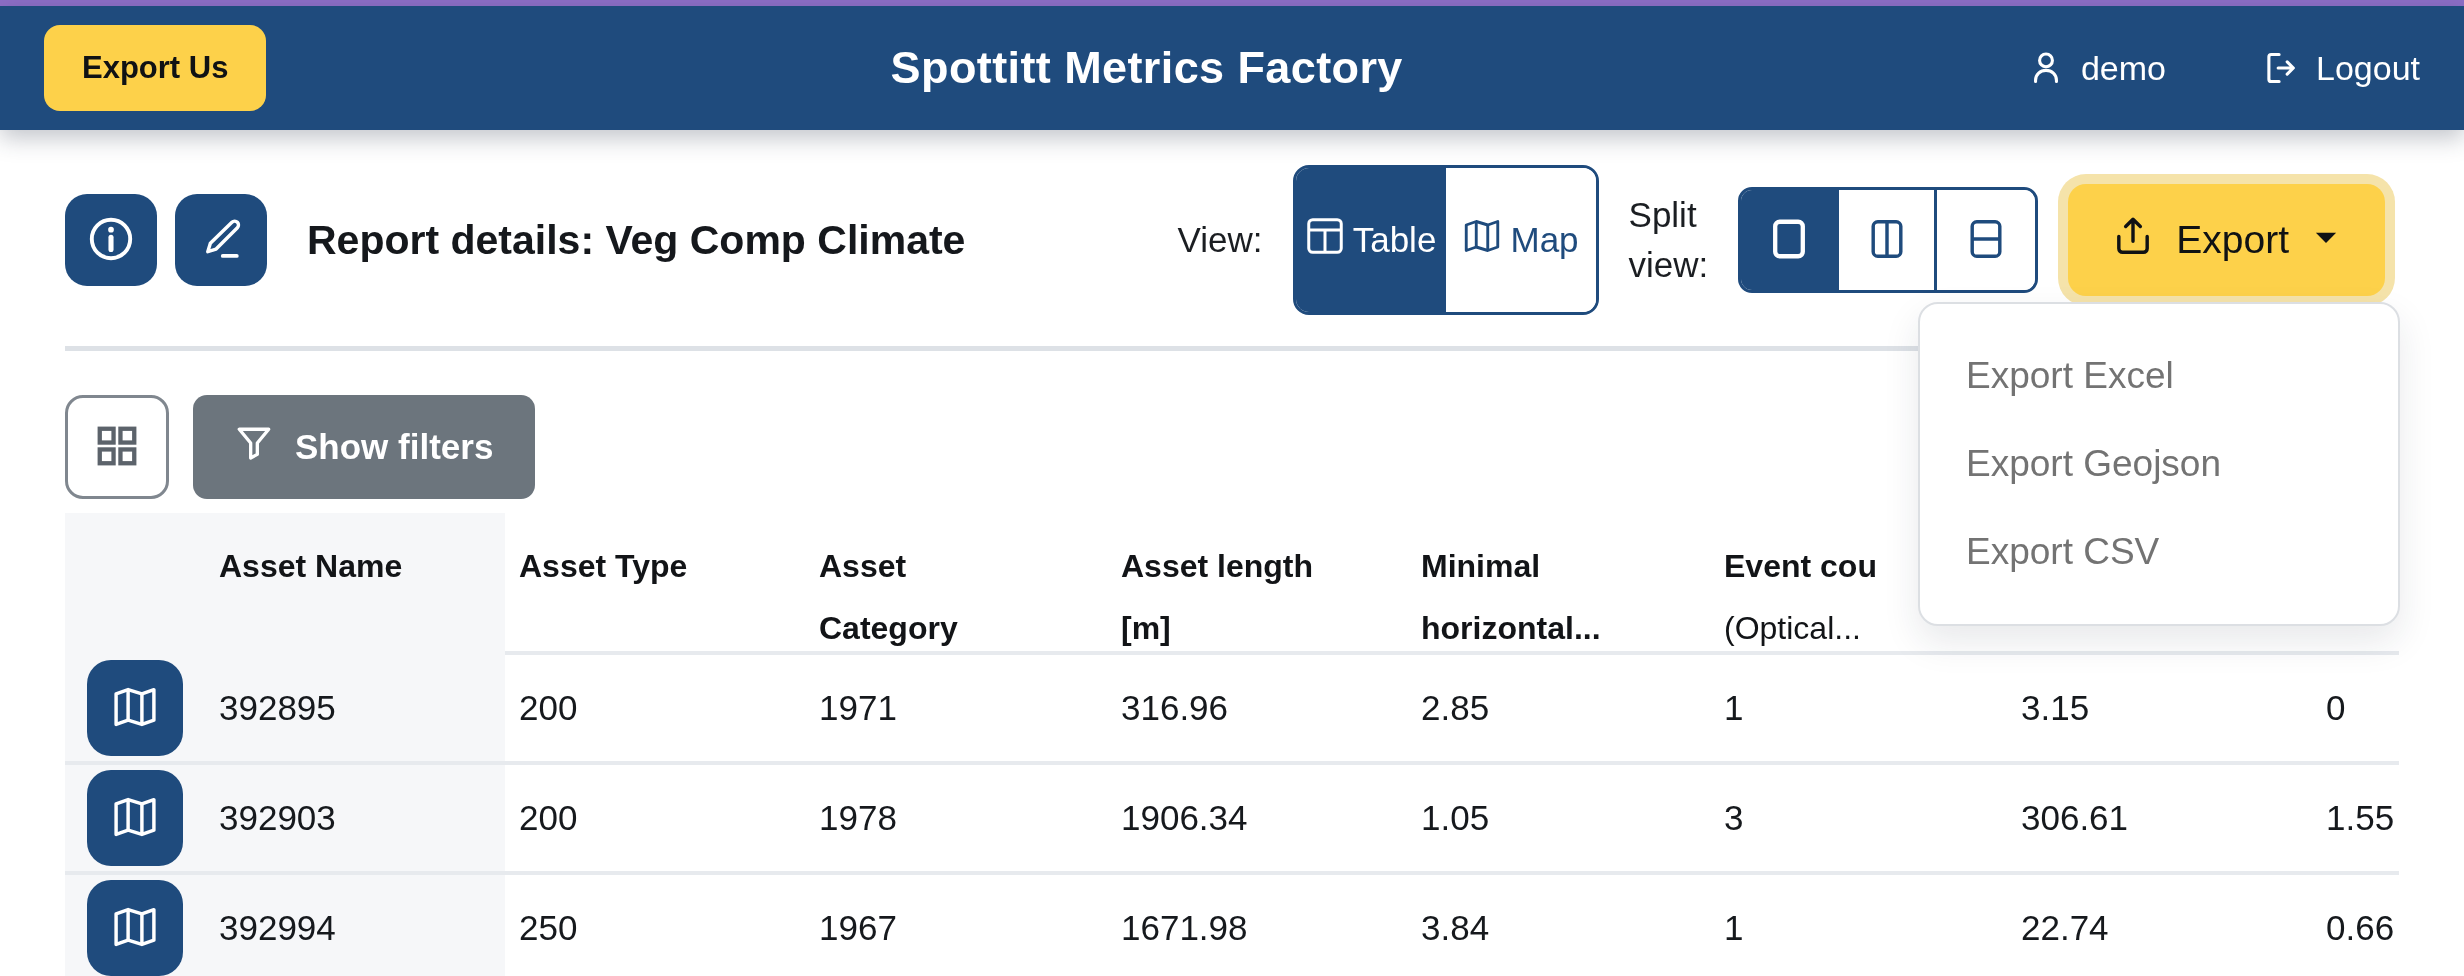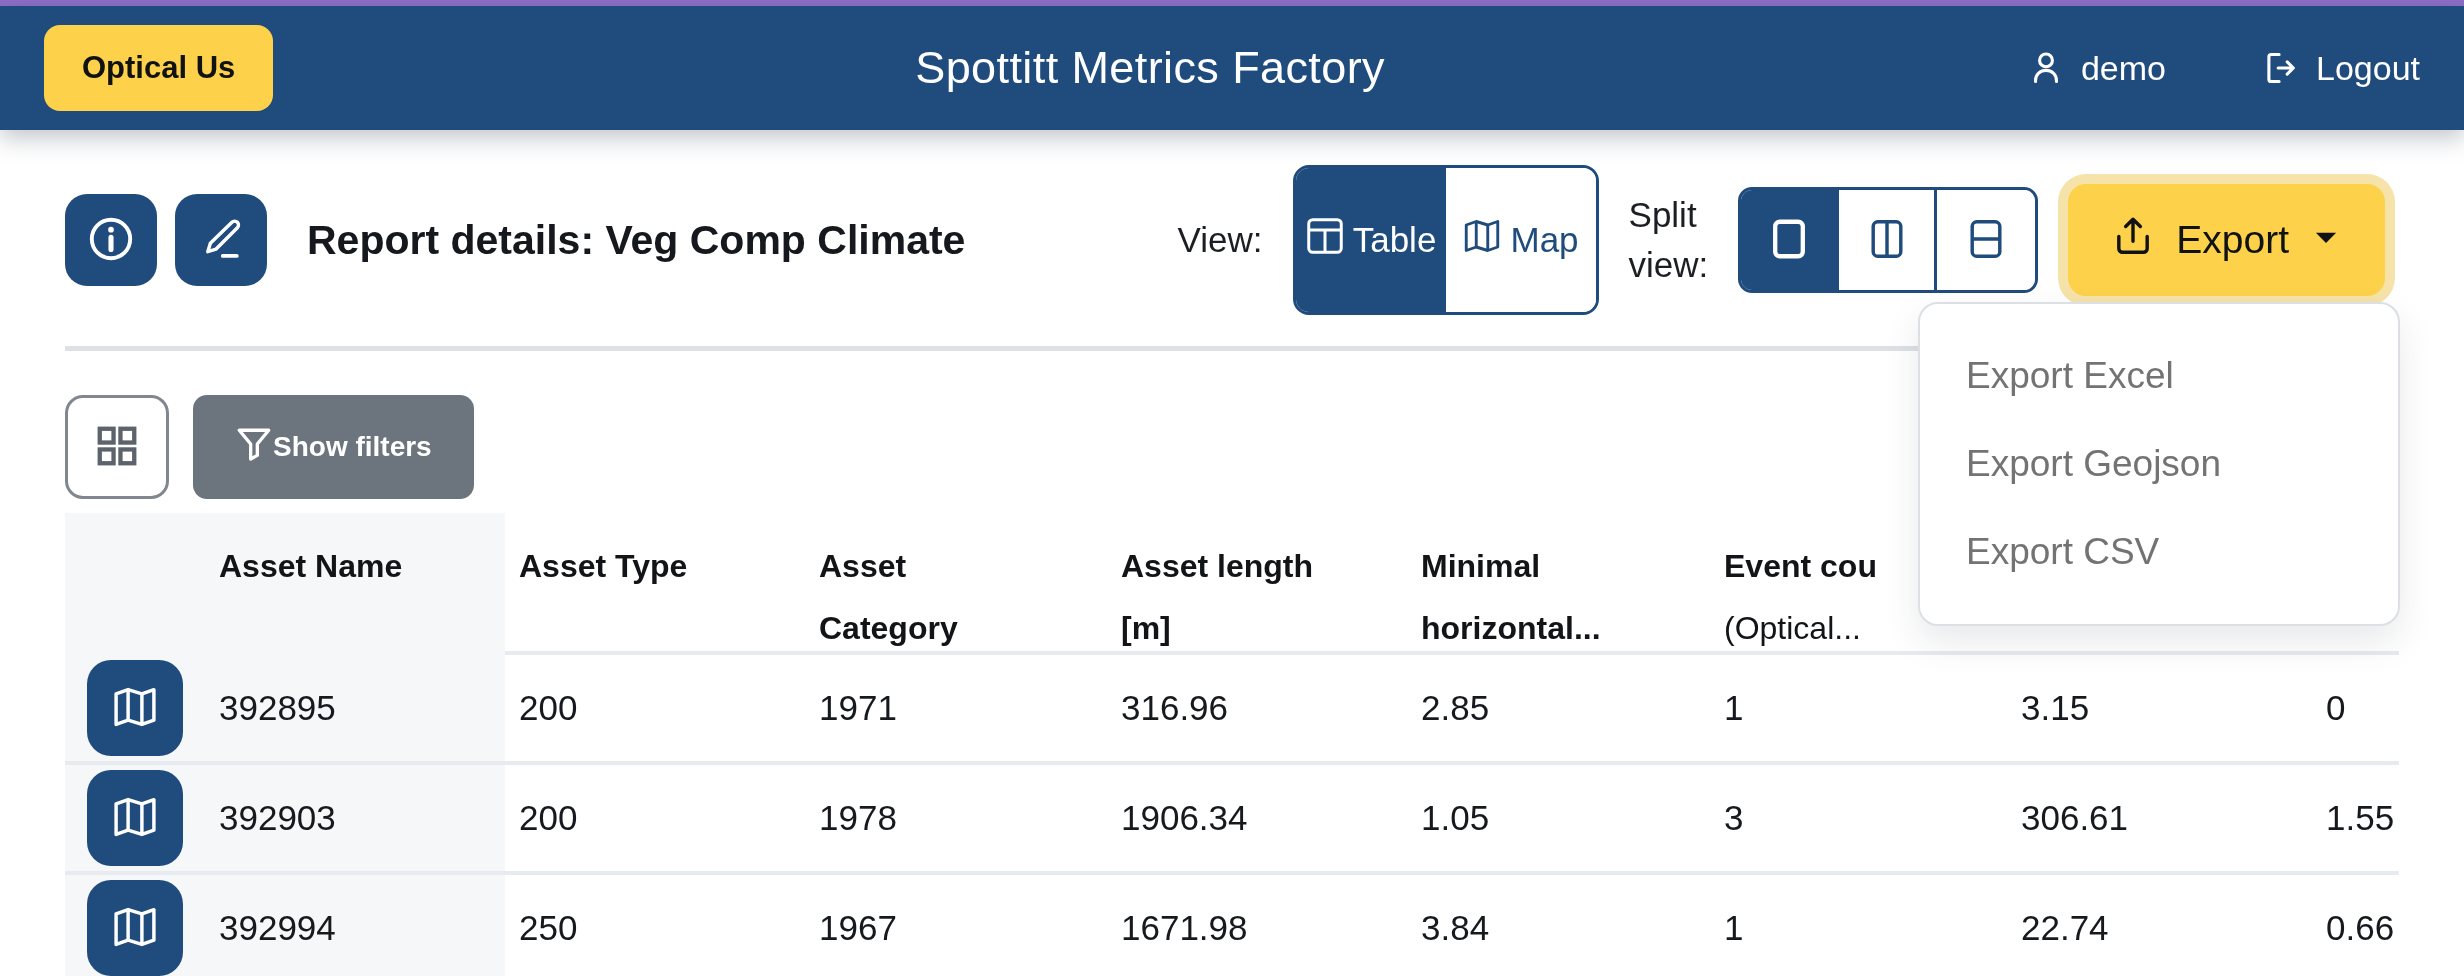--- a/index.html
+++ b/index.html
@@ -7,21 +7,21 @@
     width:2464px;height:976px;overflow:hidden;position:relative;
     background:#fff;color:#16191d;
     font-family:"Liberation Sans","DejaVu Sans",sans-serif;
   }
   .top-strip{height:6px;background:#8d6ec6}
   
   .app-header{height:124px;background:#1f4b7d;display:flex;align-items:center;
     padding:0 44px;box-shadow:0 8px 22px rgba(35,48,70,.28);position:relative;z-index:10}
   .contact-btn{background:#fdd14a;border:none;border-radius:16px;height:86px;padding:0 38px;
     font-size:31px;font-weight:bold;color:#101214;font-family:inherit;cursor:pointer}
-  .app-title{flex:1;text-align:center;color:#fff;font-size:45px;font-weight:normal;letter-spacing:.4px}
+  .app-title{flex:1;text-align:center;color:#fff;font-size:45px;font-weight:bold;letter-spacing:.4px}
   .header-right{display:flex;gap:96px;color:#fff;font-size:34px}
   .hr-item{display:flex;align-items:center;gap:16px;cursor:pointer}
   .hr-item svg{display:block}
   
   main{padding:0 65px}
   .toolbar{display:flex;align-items:center;margin-top:34px;height:152px}
   .icon-btn{width:92px;height:92px;border-radius:22px;background:#1f4b7d;border:none;color:#fff;
     display:flex;align-items:center;justify-content:center;cursor:pointer}
   .icon-btn + .icon-btn{margin-left:18px}
   .report-title{margin-left:40px;font-size:41px;font-weight:bold;color:#15181c}
@@ -38,21 +38,21 @@
   .pane-btn:last-child{border-right:none}
   .pane-btn.active{background:#1f4b7d;color:#fff}
   .export-btn{height:112px;padding:16px 44px;border:none;border-radius:18px;background:#fdd14a;
     display:flex;align-items:center;gap:22px;font-size:39px;color:#101214;font-family:inherit;cursor:pointer;
     box-shadow:0 0 0 10px #f5e3aa;margin-right:14px}
   .divider{margin-top:30px;height:5px;background:#dde1e6}
   .filter-row{margin-top:44px;display:flex;align-items:center;gap:24px}
   .grid-btn{width:104px;height:104px;border:3px solid #80878f;border-radius:18px;background:#fff;
     color:#5c636b;display:flex;align-items:center;justify-content:center;cursor:pointer}
   .show-filters{height:104px;padding:0 42px;border:none;border-radius:14px;background:#6c757d;color:#fff;
-    font-size:28px;font-weight:600;display:flex;align-items:center;font-family:inherit;cursor:pointer}
+    font-size:35px;font-weight:600;display:flex;align-items:center;gap:22px;font-family:inherit;cursor:pointer}
   
   .data-table{margin-top:14px;width:2334px;overflow:hidden}
   .trow{display:grid;grid-template-columns:140px 300px 300px 302px 300px 303px 297px 305px 320px}
   .thead{height:138px}
   .th{font-size:32px;font-weight:bold;color:#121417;padding:22px 0 0 14px;line-height:62px;white-space:nowrap}
   .th .fw-n{font-weight:normal}
   .th-col9{padding-left:86px}
   .tr{border-top:4px solid #e7eaee;height:106px}
   .tr.last{border-bottom:4px solid #e7eaee}
   .td{display:flex;align-items:center;font-size:35px;color:#16191d;padding-left:14px;white-space:nowrap}
@@ -65,21 +65,21 @@
     border:2px solid #dcdfe3;border-radius:20px;padding:28px 0;z-index:40;
     box-shadow:0 16px 36px rgba(30,40,60,.10)}
   .menu-item{height:88px;display:flex;align-items:center;padding-left:46px;font-size:37px;color:#737373;cursor:pointer}
 </style>
 </head>
 <body>
 
 <div class="top-strip"></div>
 
 <header class="app-header">
-  <button class="contact-btn">Optical Us</button>
+  <button class="contact-btn">Export Us</button>
   <div class="app-title">Spottitt Metrics Factory</div>
   <div class="header-right">
     <div class="hr-item">
       <span>
         <svg width="38" height="38" viewBox="0 0 16 16">
             <circle cx="8" cy="4.8" r="2.7" fill="none" stroke="currentColor" stroke-width="1.3"></circle>
             <path d="M3.6 13.7v-.5c0-2.5 2-4.2 4.4-4.2s4.4 1.7 4.4 4.2v.5" fill="none" stroke="currentColor" stroke-width="1.3" stroke-linecap="round"></path>
           </svg>
       </span>
       <span>demo</span>

